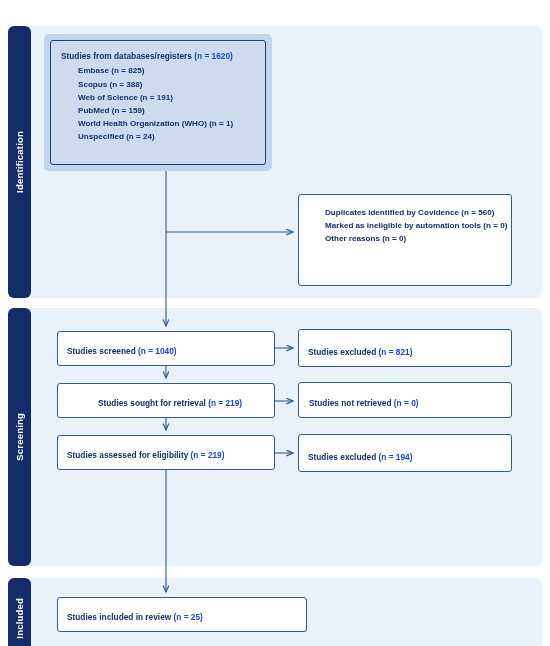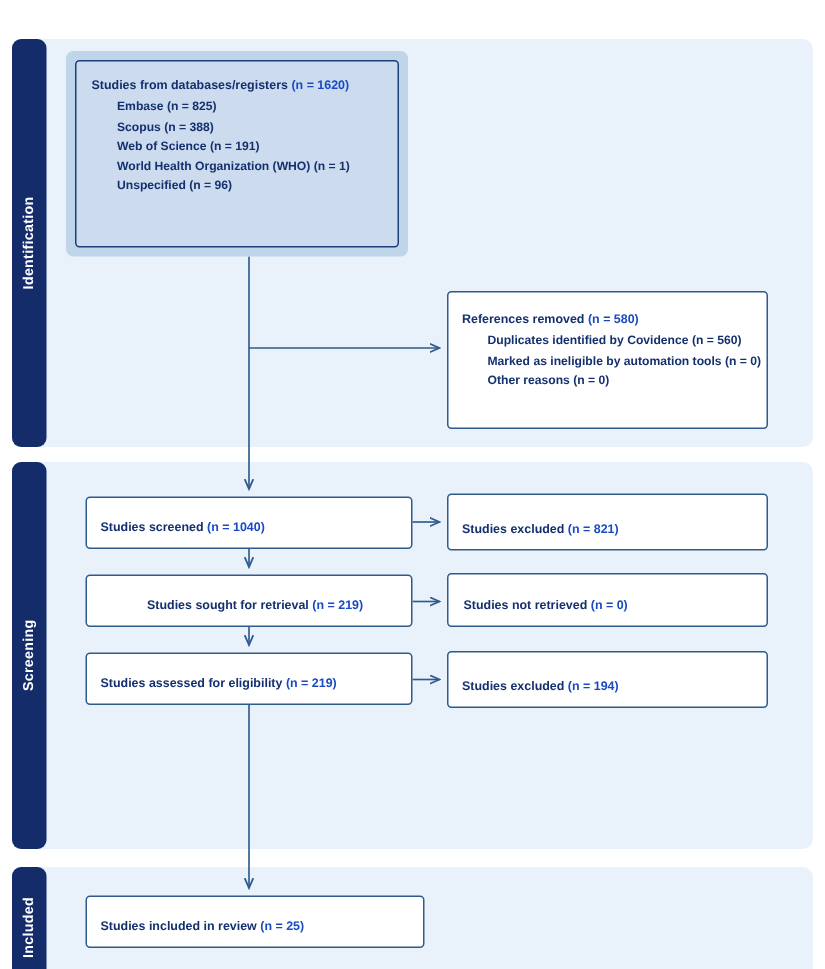--- a/index.html
+++ b/index.html
@@ -115,21 +115,21 @@
   
   #box-screened       { left: 57px;  top: 315px; width: 218px; height: 35px; }
   #box-sought         { left: 57px;  top: 367px; width: 218px; height: 35px; padding-left: 40px; }
   #box-eligibility    { left: 57px;  top: 419px; width: 218px; height: 35px; }
 
   #box-excluded-1     { left: 298px; top: 313px; width: 214px; height: 38px; }
   #box-notretrieved   { left: 298px; top: 366px; width: 214px; height: 36px; padding-left: 10px; }
   #box-excluded-2     { left: 298px; top: 418px; width: 214px; height: 38px; }
 
   
-  #box-included { left: 57px; top: 581px; width: 226px; height: 35px; }
+  #box-included { left: 57px; top: 581px; width: 250px; height: 35px; }
 
   
   #connectors {
     position: absolute;
     left: 0; top: 0;
     width: 550px; height: 646px;
     pointer-events: none;
   }
 </style>
 </head>
@@ -190,35 +190,35 @@
       </div>
       <div class="sub-line">
         <span>Scopus</span>
         <span>(n = 388)</span>
       </div>
       <div class="sub-line">
         <span>Web of Science</span>
         <span>(n = 191)</span>
       </div>
       <div class="sub-line">
+        <span>PubMed</span>
+        <span>(n = 159)</span>
+      </div>
+      <div class="sub-line">
         <span>World Health Organization (WHO)</span>
         <span>(n = 1)</span>
       </div>
       <div class="sub-line">
         <span>Unspecified</span>
-        <span>(n = 96)</span>
+        <span>(n = 24)</span>
       </div>
     </div>
   </div>
 
   <div class="box" id="box-removed">
-    <div class="title">
-      <span>References removed</span>
-      <span class="num">(n = 580)</span>
-    </div>
     <div class="sub">
       <div class="sub-line">
         <span>Duplicates identified by Covidence</span>
         <span>(n = 560)</span>
       </div>
       <div class="sub-line">
         <span>Marked as ineligible by automation tools</span>
         <span>(n = 0)</span>
       </div>
       <div class="sub-line">

